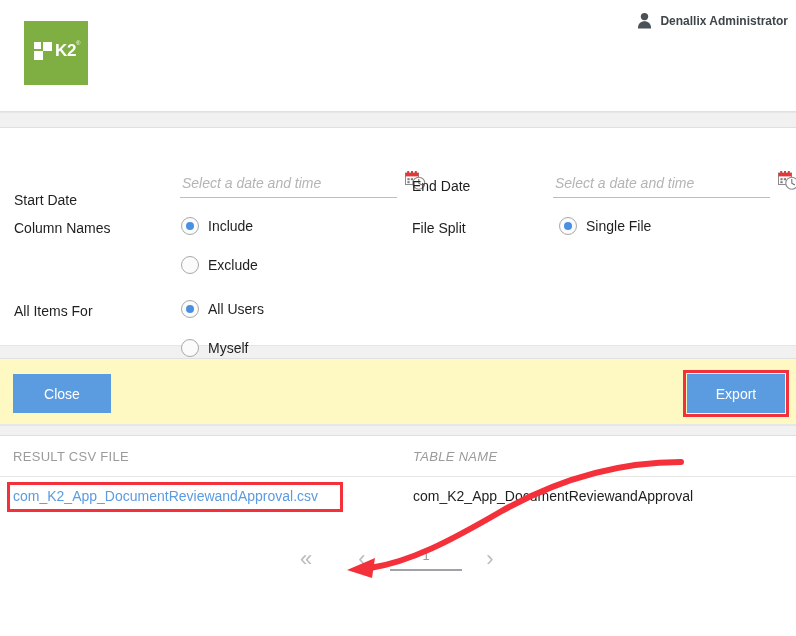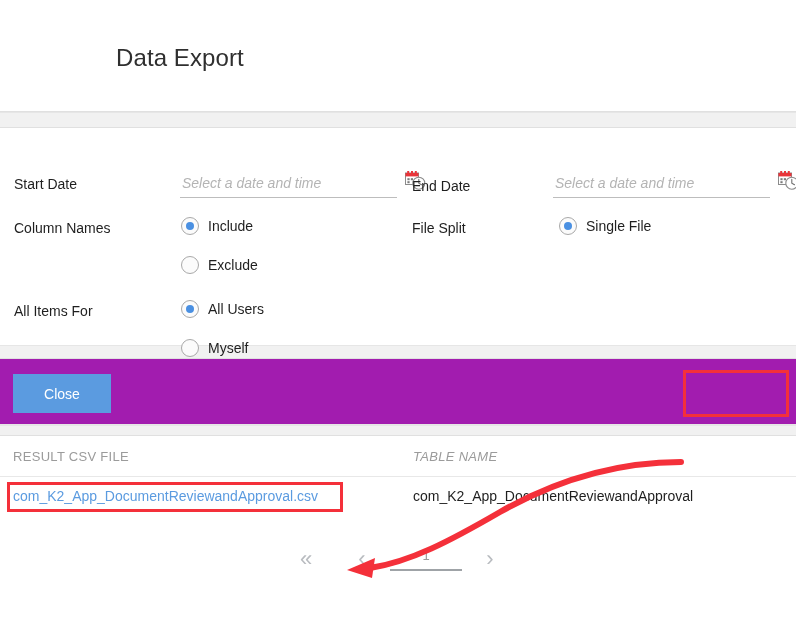--- a/index.html
+++ b/index.html
@@ -164,21 +164,21 @@
     font-size: 14px;
     color: #1f1f1f;
     white-space: nowrap;
   }
 
   
   .band-mid { height: 14px; }
   .button-bar {
     position: relative;
     height: 66px;
-    background: #a21caf;
+    background: #fef9c3;
     border-bottom: 1px solid #e6e6e6;
   }
   .btn {
     position: absolute;
     background: #5b9bd5;
     background: #5b9be0;
     color: #ffffff;
     border: none;
     font-size: 14px;
     font-family: "Liberation Sans", sans-serif;
@@ -282,32 +282,47 @@
     pointer-events: none;
   }
 </style>
 </head>
 <body>
 
 <div class="page">
 
   <div class="header">
 
-
-    <div class="app-title">Data Export</div>
-
+    <div class="logo-block">
+      <div class="logo-inner">
+        <span class="sq sq1"></span>
+        <span class="sq sq2"></span>
+        <span class="sq sq3"></span>
+        <span class="k2text">K2</span>
+        <span class="k2reg">®</span>
+      </div>
+    </div>
+
+
+    <div class="user-line">
+      <svg class="person-icon" width="17" height="17" viewBox="0 0 17 17">
+        <circle cx="8.5" cy="4.6" r="3.7" fill="#4a5258"></circle>
+        <path d="M1.9 16.5 C1.9 11.6 5.0 9.3 8.5 9.3 C12.0 9.3 15.1 11.6 15.1 16.5 Z" fill="#4a5258"></path>
+      </svg>
+      <span class="user-name">Denallix Administrator</span>
+    </div>
 
   </div>
 
   <div class="band band-top"></div>
 
 
   <div class="form-area">
 
-    <div class="field-label" style="left:14px; top:48px;text-align:center;">Start Date</div>
+    <div class="field-label" style="left:14px; top:64px;text-align:center;">Start Date</div>
     <div class="date-wrap" style="left:180px; top:44px;">
       <span class="date-ph">Select a date and time</span>
       <span class="cal-icon">
         <svg width="21" height="21" viewBox="0 0 21 21">
           <rect x="0.5" y="3" width="13" height="11.5" fill="#ffffff" stroke="#8b8b8b" stroke-width="1"></rect>
           <rect x="0.5" y="3" width="13" height="3.4" fill="#e8353a"></rect>
           <rect x="2.2" y="1" width="2" height="3" fill="#e8353a"></rect>
           <rect x="6.0" y="1" width="2" height="3" fill="#e8353a"></rect>
           <rect x="9.8" y="1" width="2" height="3" fill="#e8353a"></rect>
           <rect x="2.4" y="8.2" width="2.2" height="2" fill="#7a7a7a"></rect>
@@ -362,20 +377,21 @@
     <div class="radio-row" style="left:181px; top:211px;">
       <span class="radio"></span>
       <span class="radio-label">Myself</span>
     </div>
   </div>
 
   <div class="band band-mid"></div>
 
   <div class="button-bar">
     <button class="btn btn-close">Close</button>
+    <button class="btn btn-export">Export</button>
     <div class="export-highlight"></div>
   </div>
 
   <div class="band band-low"></div>
 
   <div class="results">
     <div class="col-head col-head-1">RESULT CSV FILE</div>
     <div class="col-head col-head-2">TABLE NAME</div>
     <div class="row-divider"></div>
     <div>

